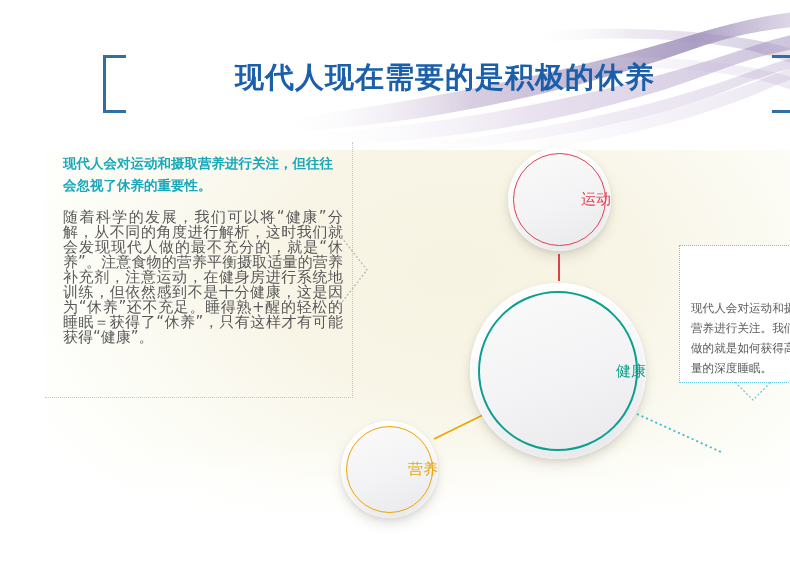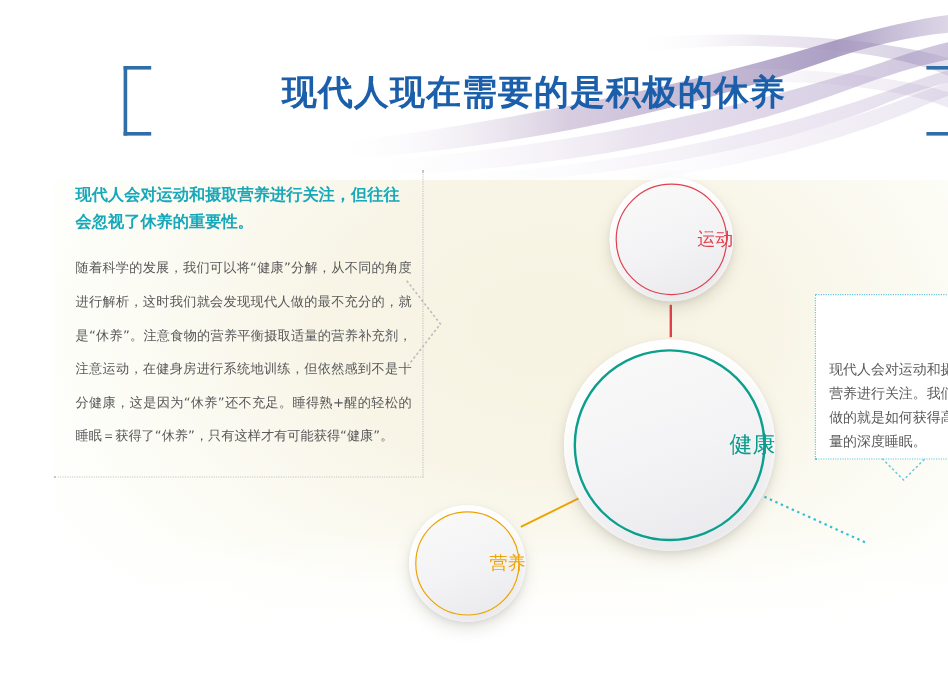--- a/index.html
+++ b/index.html
@@ -45,21 +45,21 @@
     border-right:1px dotted #c6c6c6;
     border-bottom:1px dotted #c6c6c6;
     box-sizing:border-box;
   }
   .lead{
     position:absolute;left:18px;top:152px;width:278px;
     font-size:13.5px;font-weight:bold;color:#17a8ba;line-height:22px;
   }
   .body-text{
     position:absolute;left:18px;top:210px;width:280px;
-    font-size:11px;color:#58585a;line-height:28px;
+    font-size:15px;color:#58585a;line-height:15px;
     text-align:justify;
   }
   .chevron{position:absolute;left:292px;top:232px;width:34px;height:76px;}
   
   .callout{
     position:absolute;left:634px;top:245px;width:134px;height:138px;
     border:1px dotted #5fc8dd;background:#ffffff;box-sizing:border-box;
   }
   .callout-text{
     position:absolute;left:646px;top:298px;width:116px;
@@ -80,21 +80,21 @@
   }
   .node .ring{
     position:absolute;border-radius:50%;
     left:8px;top:8px;right:8px;bottom:8px;
     background:linear-gradient(160deg,#fafafa 0%,#f3f3f5 55%,#e9e9ed 100%);
   }
   .node .label{position:relative;font-size:15px;font-weight:bold;z-index:3;}
   
   #node-center{left:425px;top:283px;width:176px;height:176px;}
   #node-center .ring{border:2.5px solid #0aa08d;}
-  #node-center .label{color:#0a9c8a;font-size:19px;font-weight:normal;}
+  #node-center .label{color:#0a9c8a;font-size:15px;font-weight:normal;}
   
   #node-exercise{left:463px;top:148px;width:103px;height:103px;}
   #node-exercise .ring{border:1.6px solid #e0404c;left:5px;top:5px;right:5px;bottom:5px;}
   #node-exercise .label{color:#e0404c;font-size:15px;font-weight:normal;}
   
   #node-nutrition{left:296px;top:421px;width:97px;height:97px;}
   #node-nutrition .ring{border:1.6px solid #eda400;left:5px;top:5px;right:5px;bottom:5px;}
   #node-nutrition .label{color:#eda400;font-size:15px;font-weight:normal;}
   
   #node-rest{left:668px;top:419px;width:98px;height:98px;}

